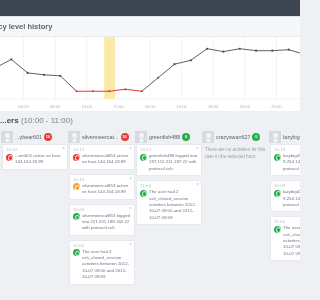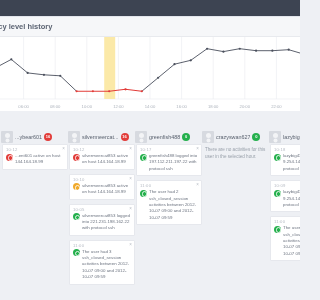--- a/index.html
+++ b/index.html
@@ -176,20 +176,24 @@
             <text x="158" y="70.5" text-anchor="middle" font-size="4.2" fill="#aeb4bd" font-family="&quot;Liberation Sans&quot;, sans-serif">14:00</text>
             <text x="189.6" y="70.5" text-anchor="middle" font-size="4.2" fill="#aeb4bd" font-family="&quot;Liberation Sans&quot;, sans-serif">16:00</text>
             <text x="221.2" y="70.5" text-anchor="middle" font-size="4.2" fill="#aeb4bd" font-family="&quot;Liberation Sans&quot;, sans-serif">18:00</text>
             <text x="252.8" y="70.5" text-anchor="middle" font-size="4.2" fill="#aeb4bd" font-family="&quot;Liberation Sans&quot;, sans-serif">20:00</text>
             <text x="284.40000000000003" y="70.5" text-anchor="middle" font-size="4.2" fill="#aeb4bd" font-family="&quot;Liberation Sans&quot;, sans-serif">22:00</text>
           </g>
       </svg>
     </div>
   </div>
 
+  <div class="section-head">
+    <b>...ers</b>
+    <span>(10:00 - 11:00)</span>
+  </div>
 
   <div class="columns" id="columns">
       <div class="col">
         <div class="col-head">
           <div class="avatar"></div>
           <span class="uname">...ybear601</span>
           <span class="badge red">16</span>
         </div>
         <div class="card">
           <div class="card-time">10:12</div>

